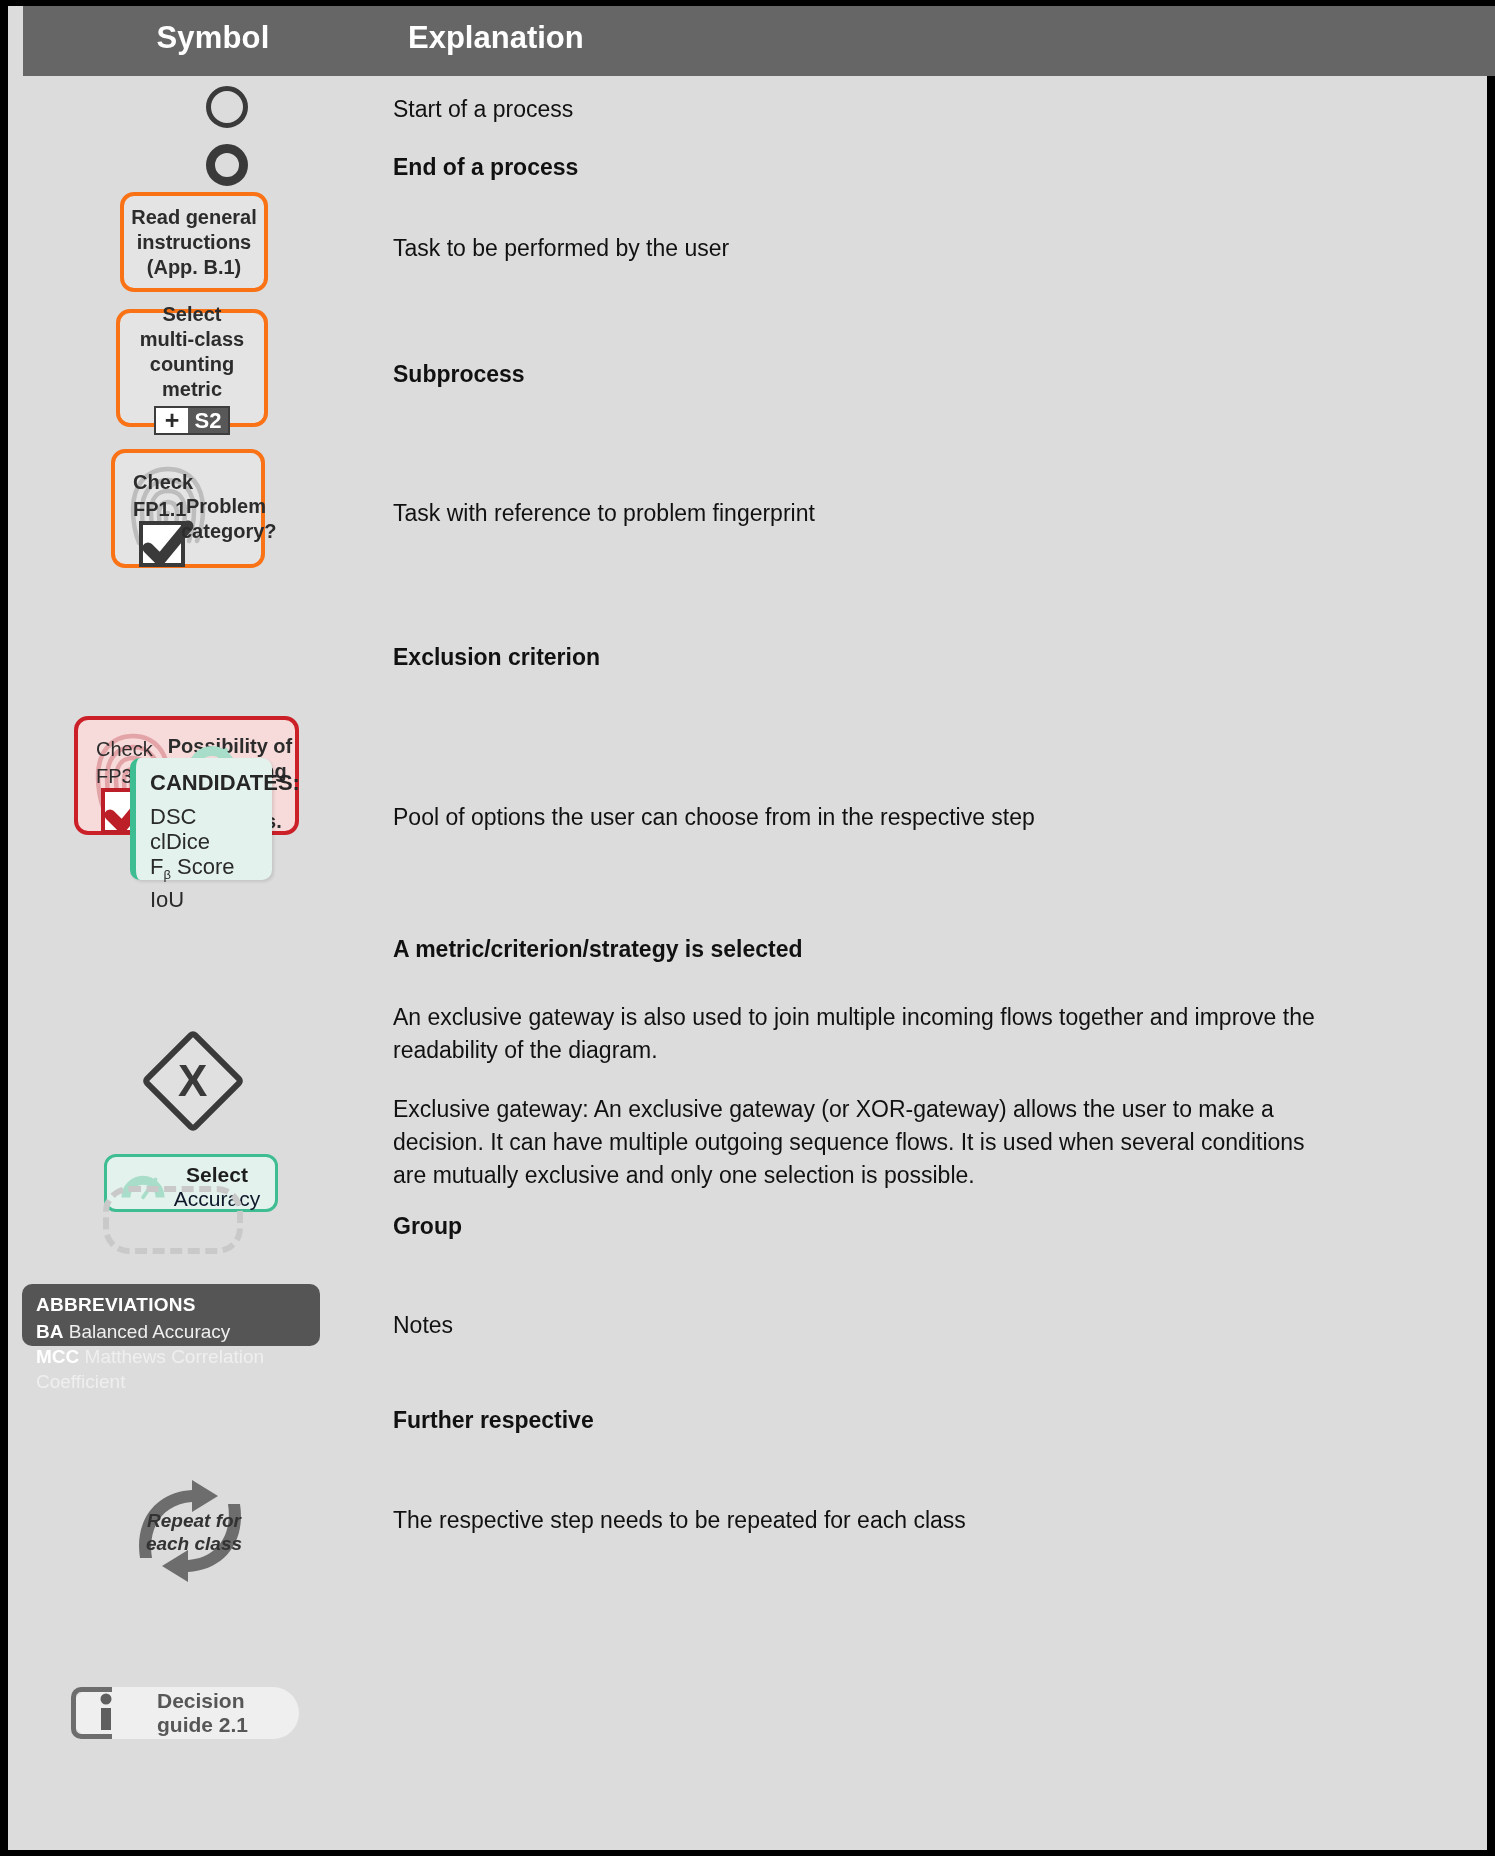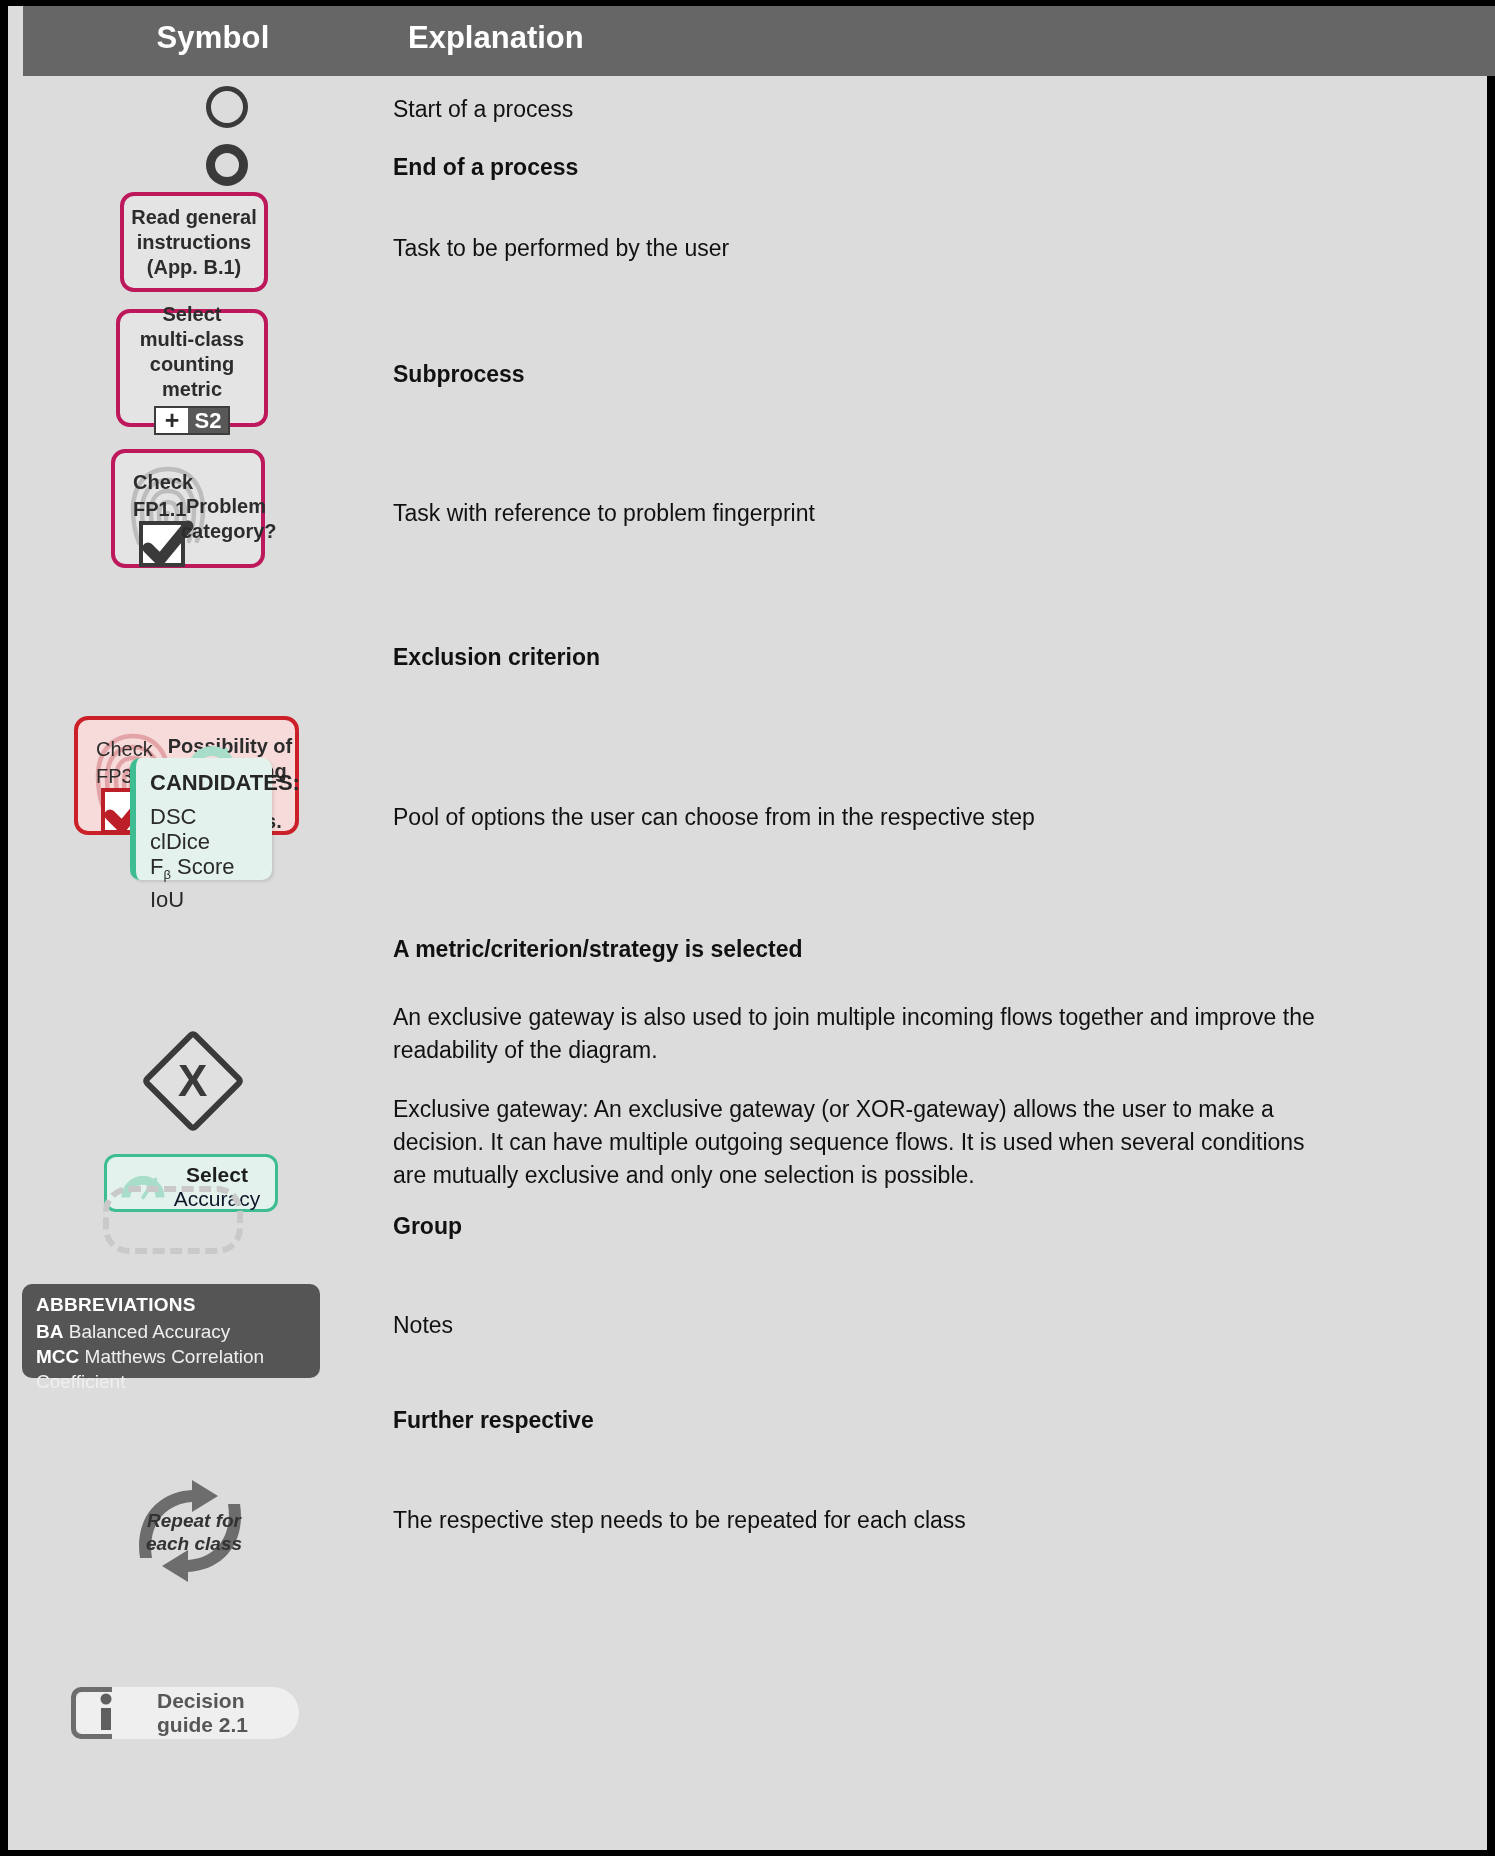--- a/index.html
+++ b/index.html
@@ -30,21 +30,21 @@
   .exp.bold{font-weight:bold;}
   .exp p{margin:0 0 26px 0;}
   .exp p:last-child{margin-bottom:0;}
   
   .circ{
     border-radius:50%;box-sizing:border-box;border:5px solid #3a3a3a;background:transparent;
   }
   .circ.end{border-width:9px;}
   
   .taskbox{
-    box-sizing:border-box;background:#e4e4e4;border:4px solid #be185d;border-radius:14px;
+    box-sizing:border-box;background:#e4e4e4;border:4px solid #f97316;border-radius:14px;
     text-align:center;color:#2c2c2c;font-weight:bold;font-size:20px;line-height:25px;
     display:flex;flex-direction:column;align-items:center;justify-content:center;
   }
   .taskbox .ln{display:block;}
   
   .subm{
     display:inline-flex;align-items:stretch;height:30px;margin-top:4px;
     border:2px solid #3d3d3d;
   }
   .subm .plus{
@@ -246,21 +246,21 @@
       <div class="gate-x" style="left:24px;top:14px;">X</div>
     </div>
     <div class="exp" style="top:995px;width:940px;">
       <p>An exclusive gateway is also used to join multiple incoming flows together and improve the readability of the diagram.</p>
       <p>Exclusive gateway: An exclusive gateway (or XOR-gateway) allows the user to make a decision. It can have multiple outgoing sequence flows. It is used when several conditions are mutually exclusive and only one selection is possible.</p>
     </div>
 
     <div class="sym group" style="left:95px;top:1180px;width:140px;height:68px;"></div>
     <div class="exp bold" style="top:1204px;">Group</div>
 
-    <div class="sym notes" style="left:14px;top:1278px;width:298px;height:94px;">
+    <div class="sym notes" style="left:14px;top:1278px;width:298px;height:62px;">
       <div class="n-h">ABBREVIATIONS</div>
       <div class="n-r">
         <b>BA</b>
         <span>Balanced Accuracy</span>
       </div>
       <div class="n-r">
         <b>MCC</b>
         <span>Matthews Correlation Coefficient</span>
       </div>
     </div>

